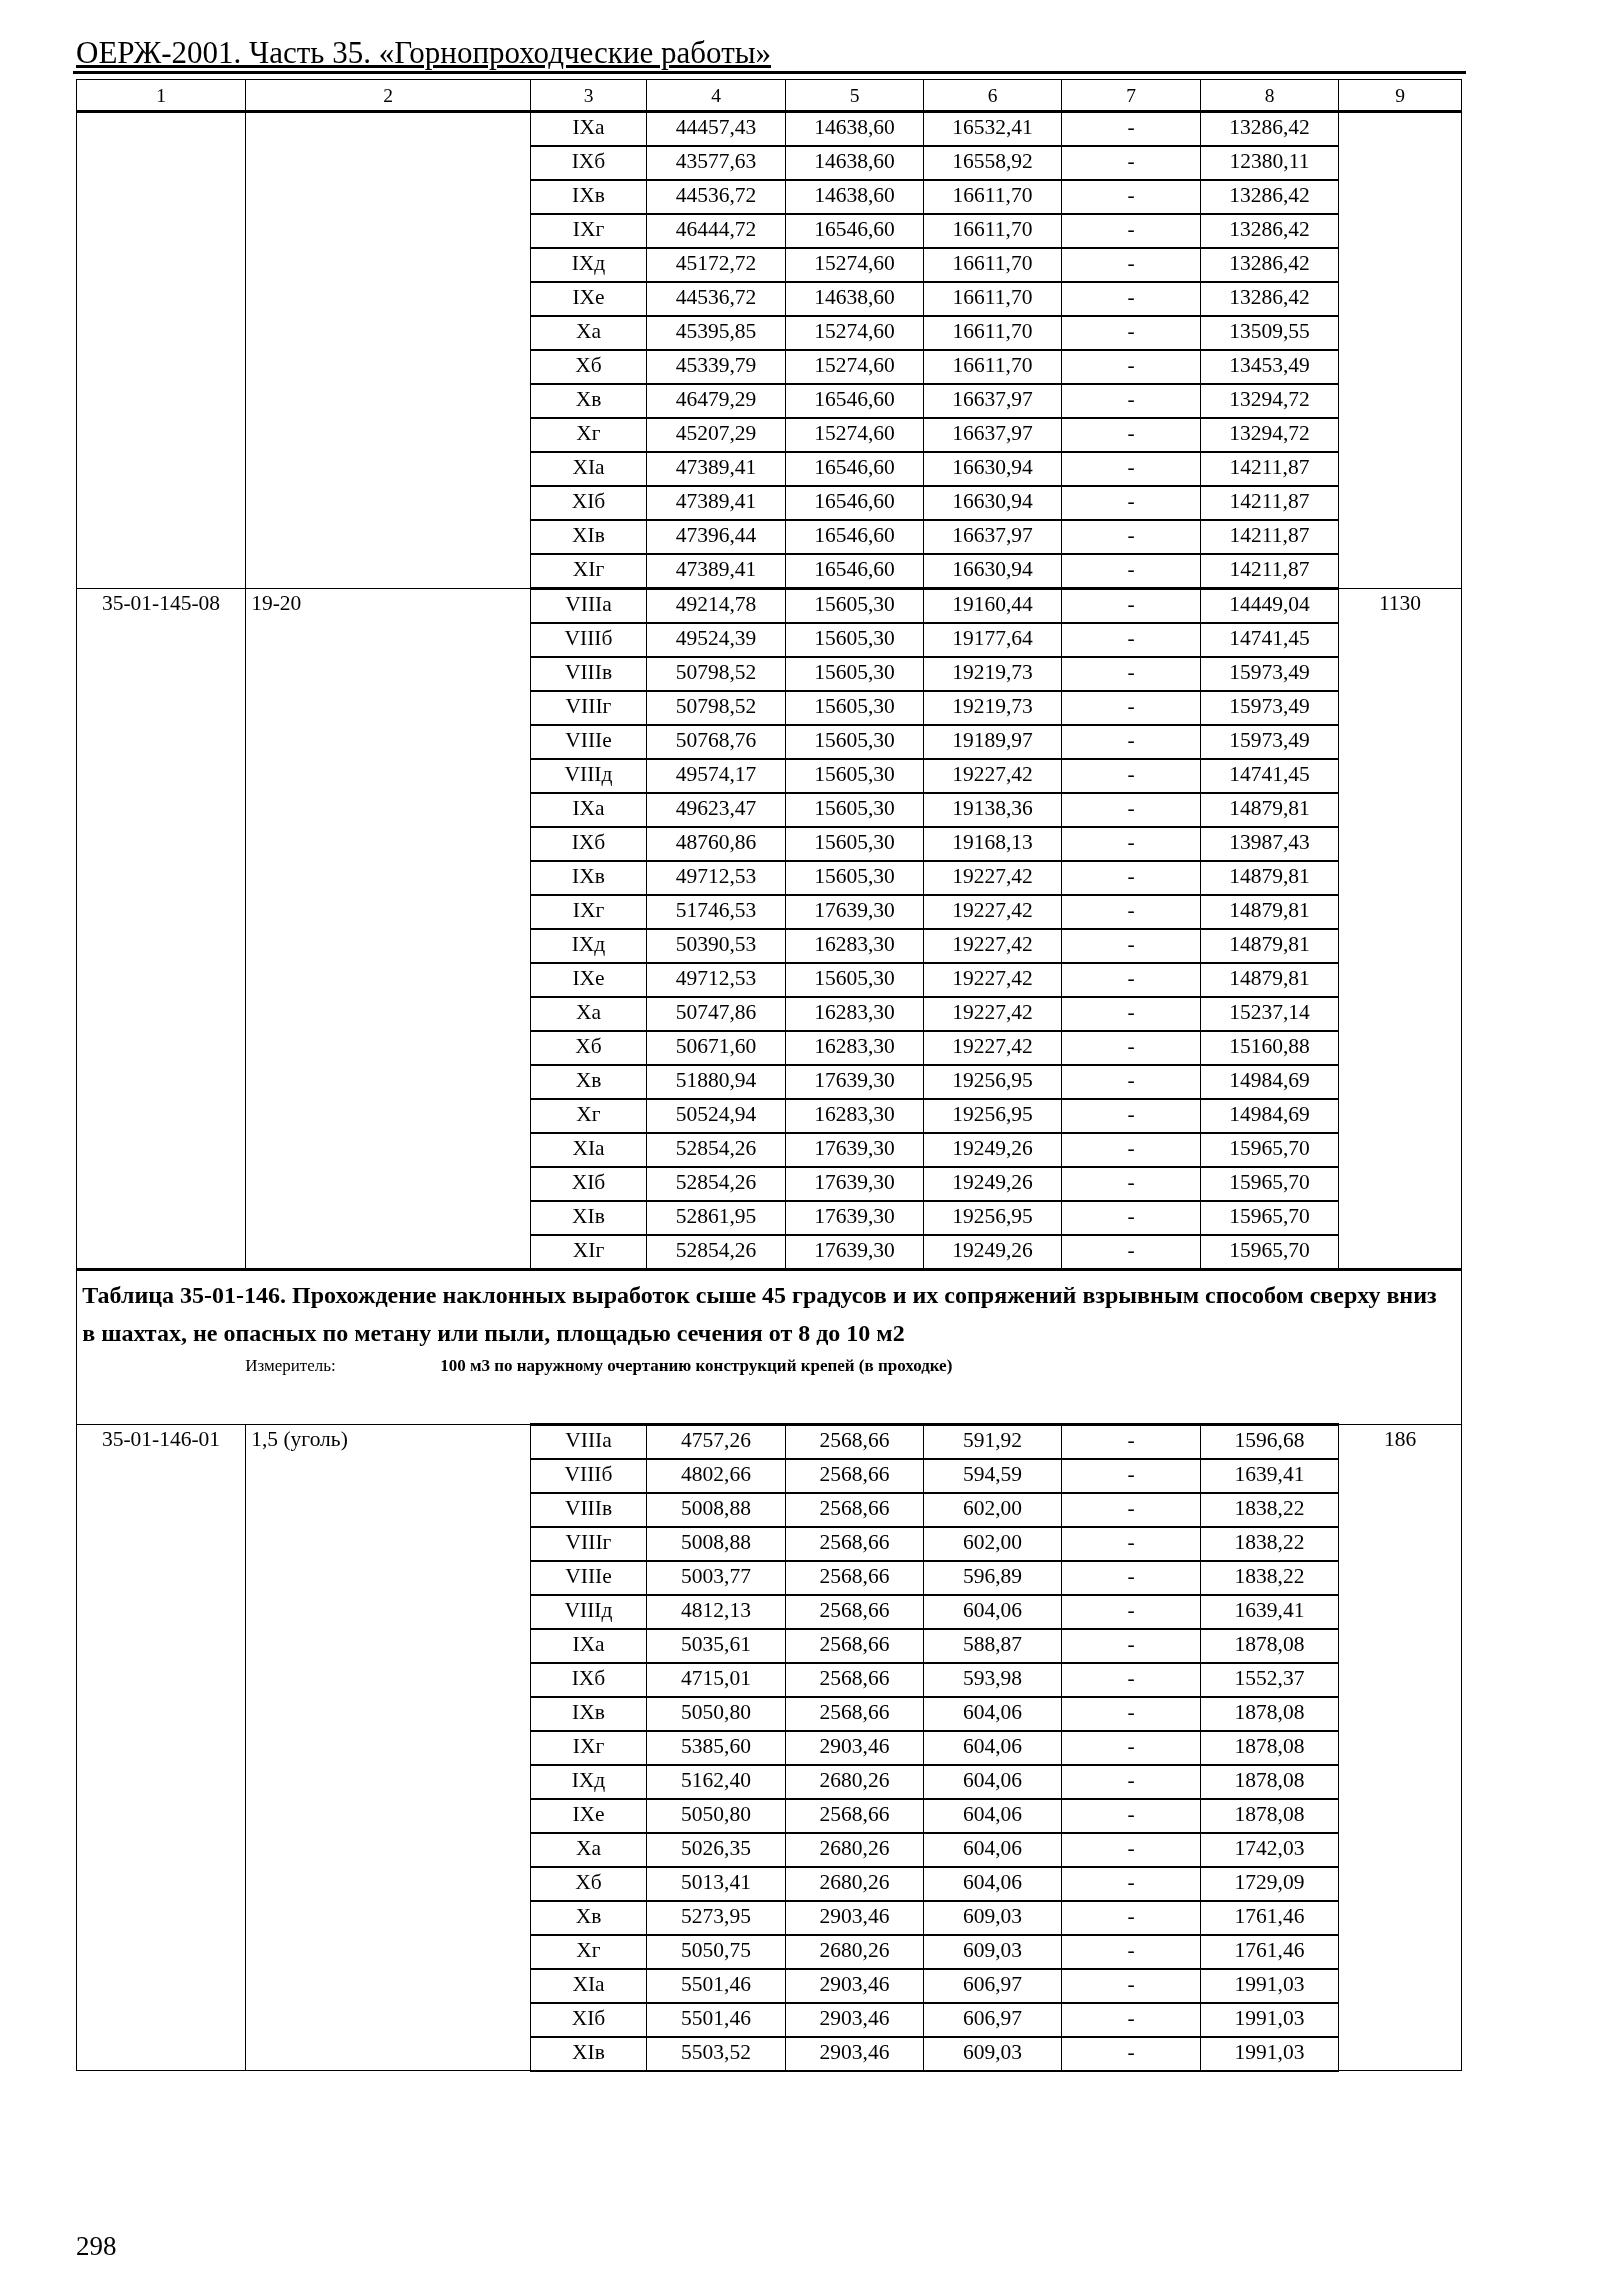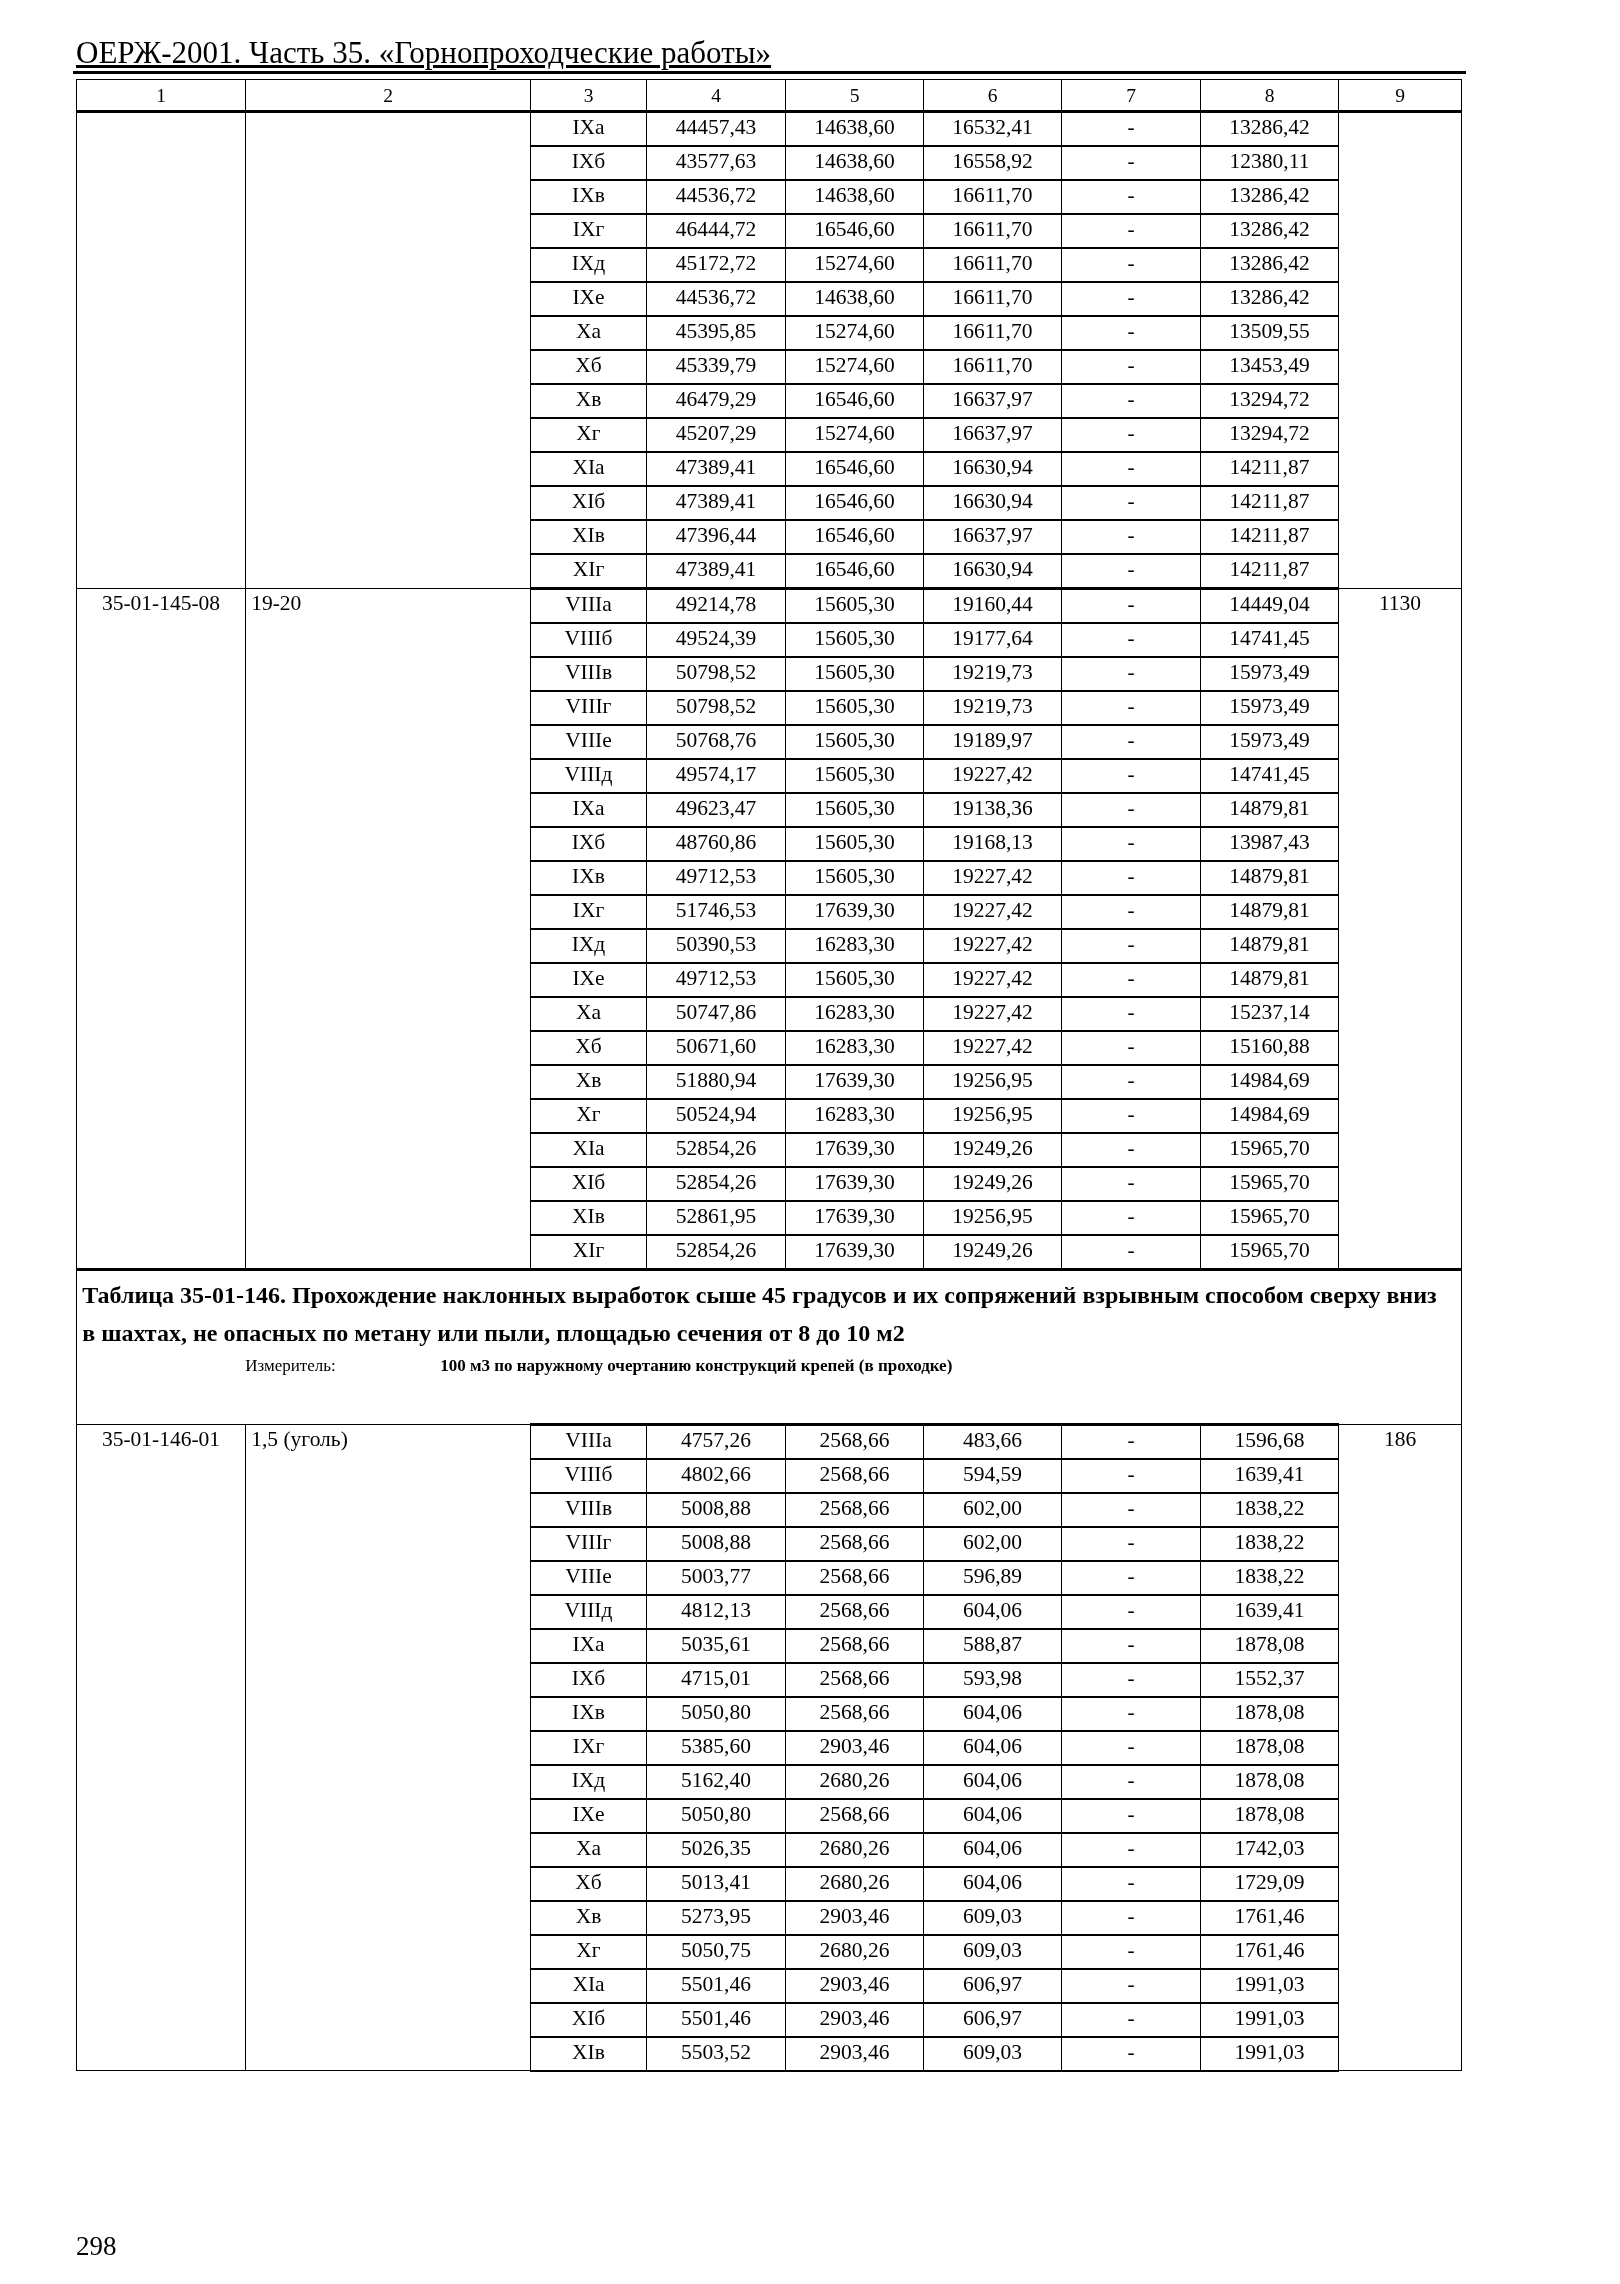--- a/index.html
+++ b/index.html
@@ -439,21 +439,21 @@
           <div class="tbl-title">Таблица 35-01-146. Прохождение наклонных выработок сыше 45 градусов и их сопряжений взрывным способом сверху вниз в шахтах, не опасных по метану или пыли, площадью сечения от 8 до 10 м2</div>
           <div class="measure-row"><span class="measure-label">Измеритель:</span><span class="measure-value">100 м3 по наружному очертанию конструкций крепей (в проходке)</span></div>
         </td>
       </tr>
       <tr class="sec-start">
         <td class="span-empty first">35-01-146-01</td>
         <td class="span-empty first left">1,5 (уголь)</td>
         <td class="c3">VIIIа</td>
         <td class="c4">4757,26</td>
         <td class="c5">2568,66</td>
-        <td class="c6">483,66</td>
+        <td class="c6">591,92</td>
         <td class="c7">-</td>
         <td class="c8">1596,68</td>
         <td class="span-empty first">186</td>
       </tr>
       <tr>
         <td class="span-empty"></td>
         <td class="span-empty left"></td>
         <td class="c3">VIIIб</td>
         <td class="c4">4802,66</td>
         <td class="c5">2568,66</td>

